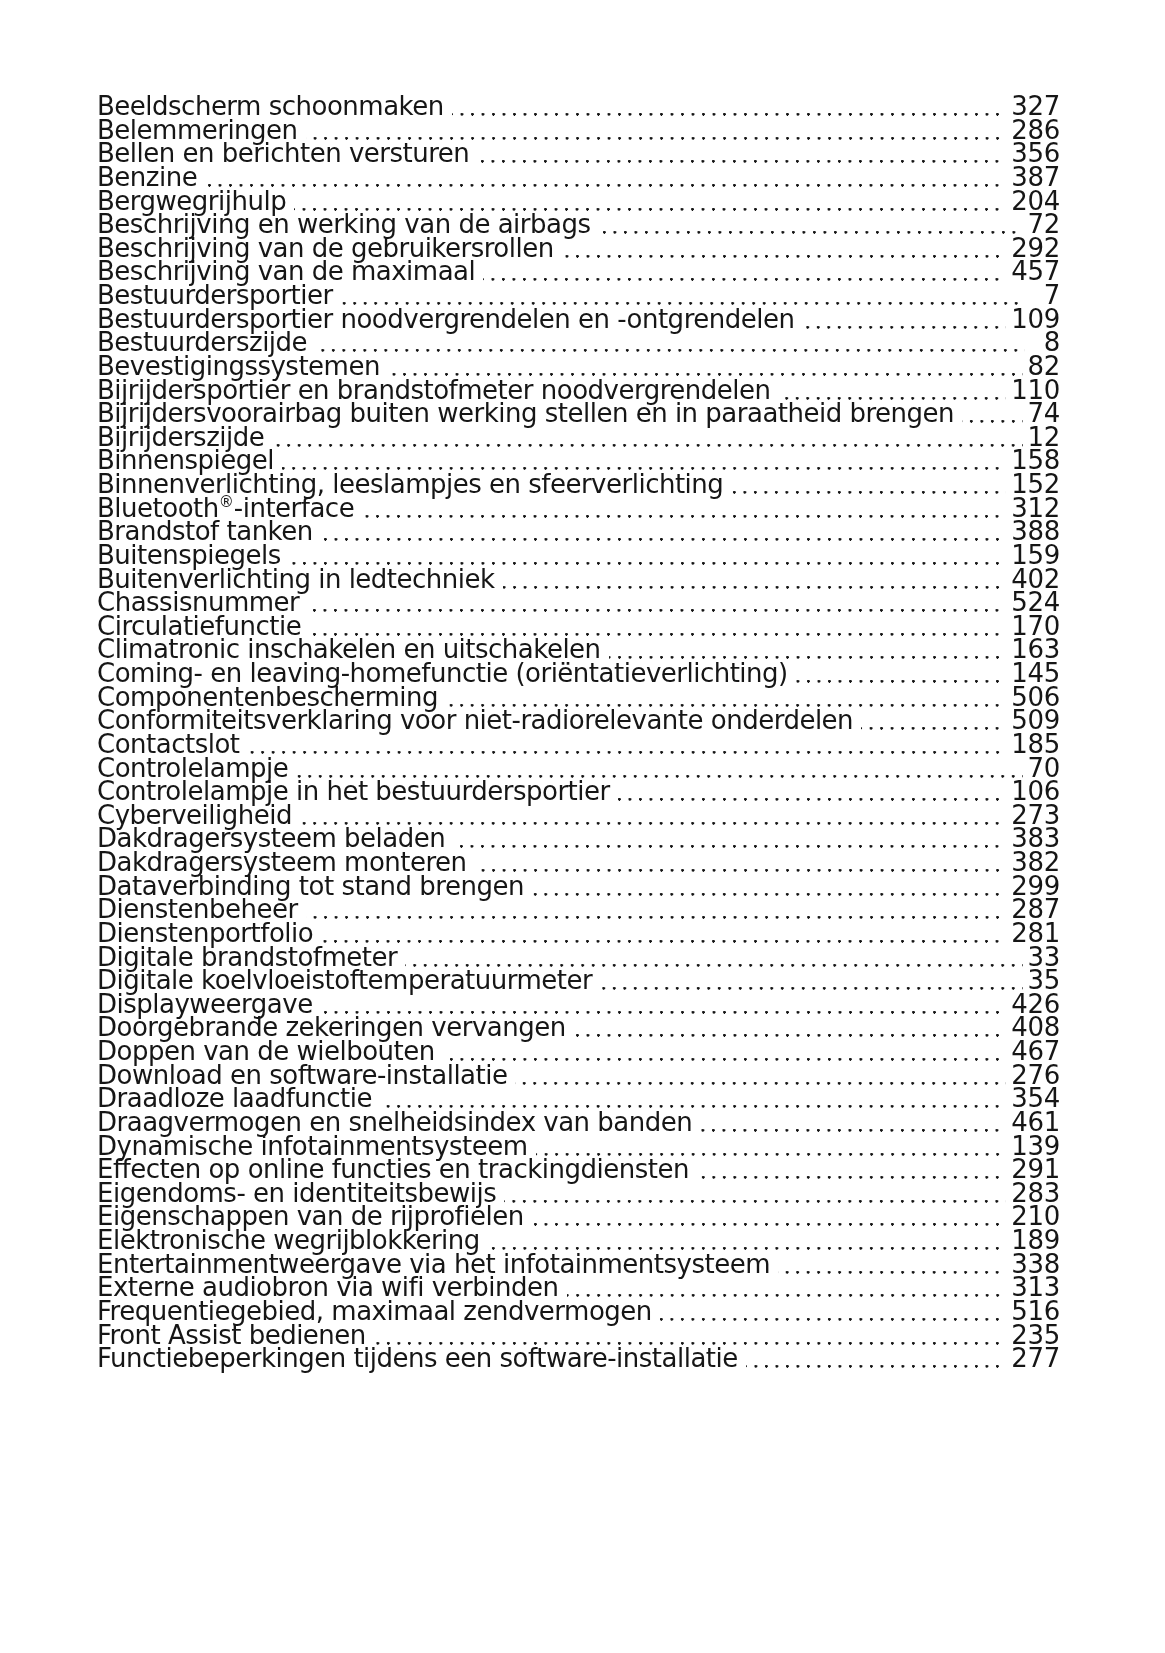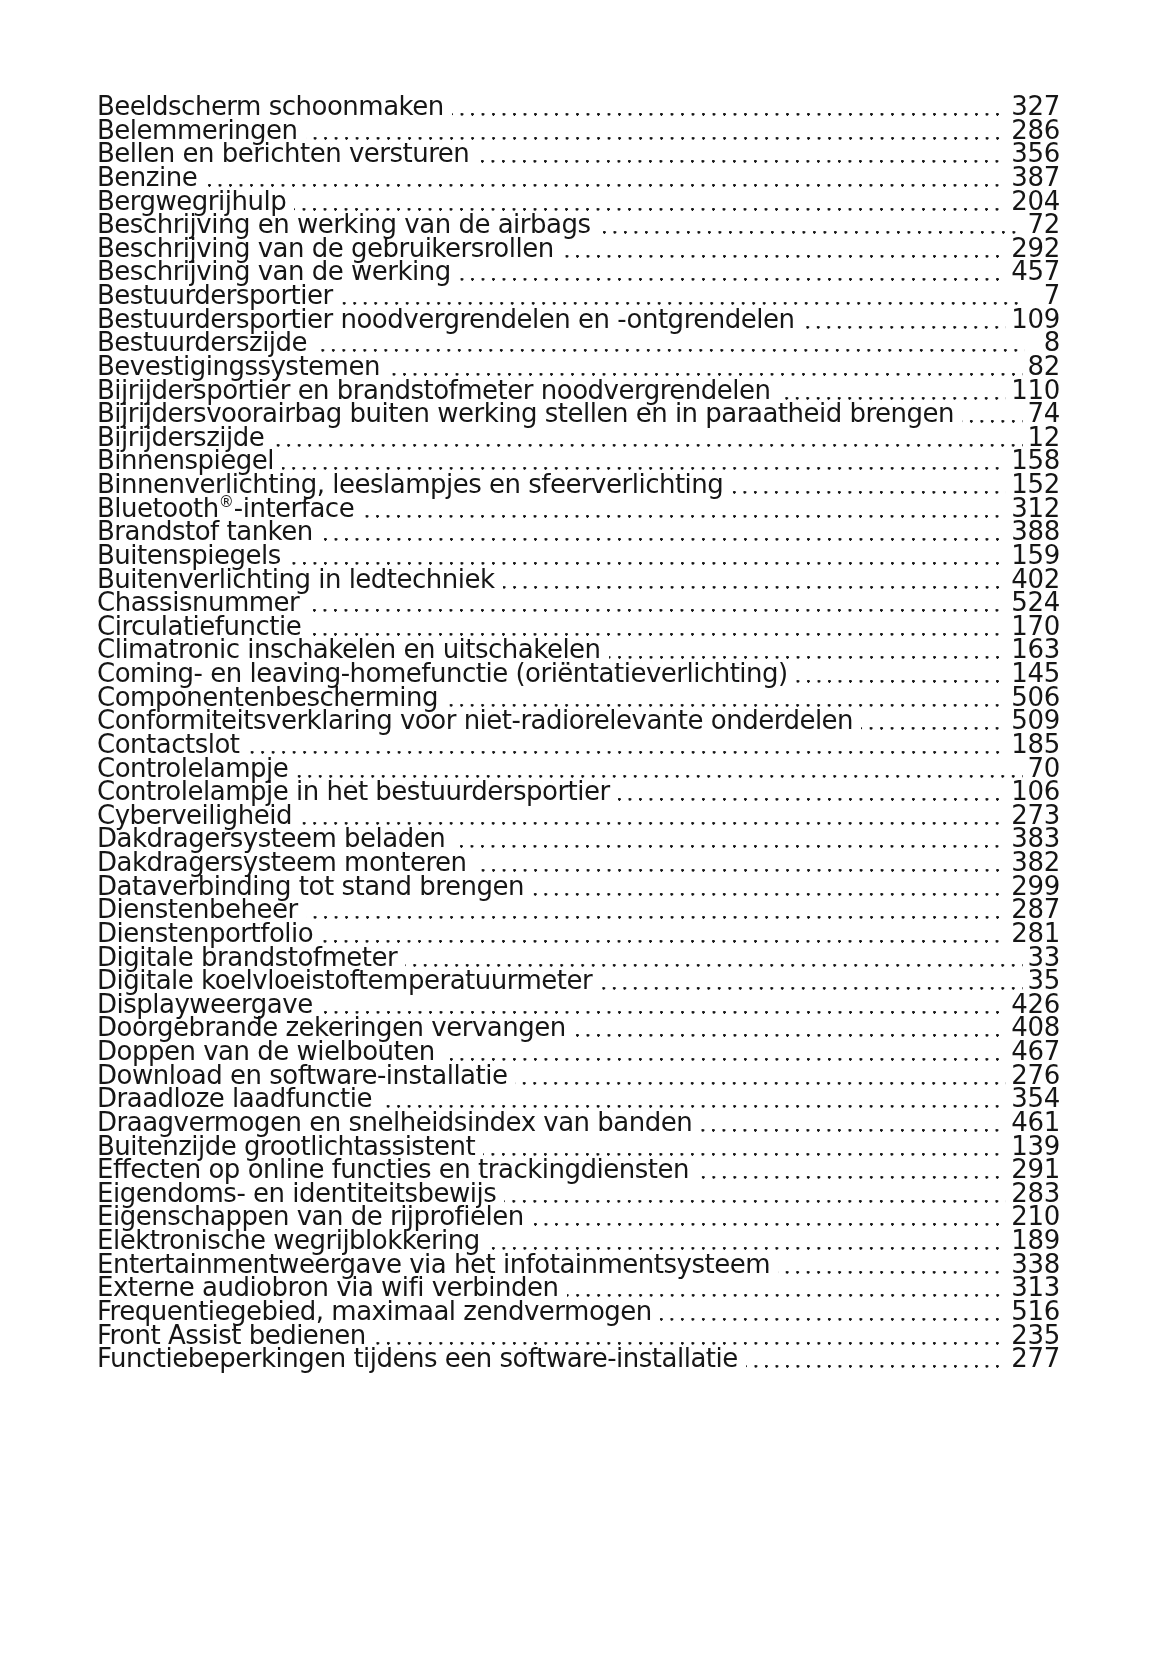--- a/index.html
+++ b/index.html
@@ -106,21 +106,21 @@
     <span class="num">72</span>
   </div>
 
   <div class="row">
     <span class="label">Beschrijving van de gebruikersrollen</span>
     <span class="dots"></span>
     <span class="num">292</span>
   </div>
 
   <div class="row">
-    <span class="label">Beschrijving van de werking</span>
+    <span class="label">Beschrijving van de maximaal</span>
     <span class="dots"></span>
     <span class="num">457</span>
   </div>
 
   <div class="row">
     <span class="label">Bestuurdersportier</span>
     <span class="dots"></span>
     <span class="num">7</span>
   </div>
 
@@ -330,21 +330,21 @@
     <span class="num">354</span>
   </div>
 
   <div class="row">
     <span class="label">Draagvermogen en snelheidsindex van banden</span>
     <span class="dots"></span>
     <span class="num">461</span>
   </div>
 
   <div class="row">
-    <span class="label">Buitenzijde grootlichtassistent</span>
+    <span class="label">Dynamische infotainmentsysteem</span>
     <span class="dots"></span>
     <span class="num">139</span>
   </div>
 
   <div class="row">
     <span class="label">Effecten op online functies en trackingdiensten</span>
     <span class="dots"></span>
     <span class="num">291</span>
   </div>
 

